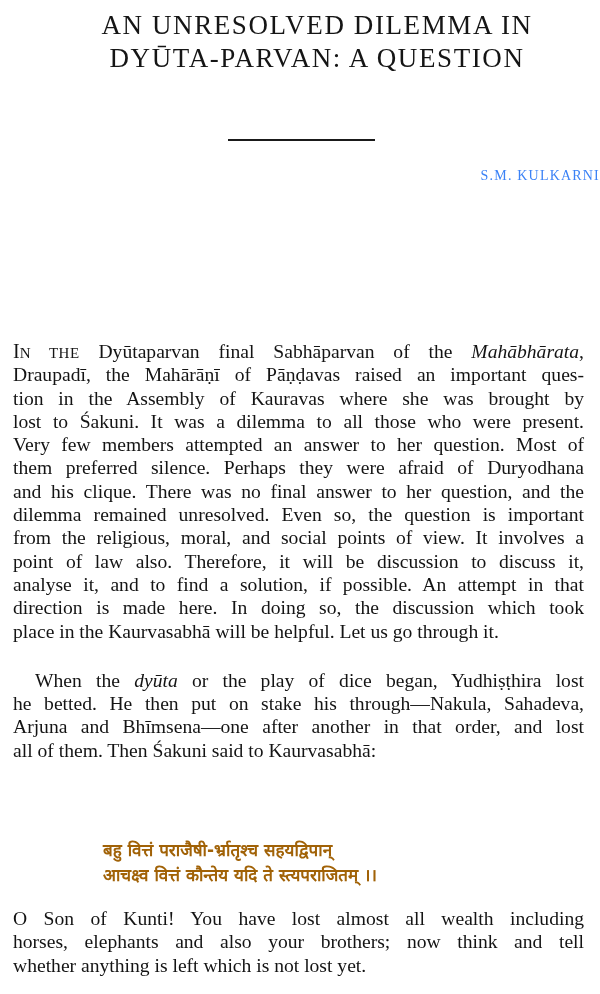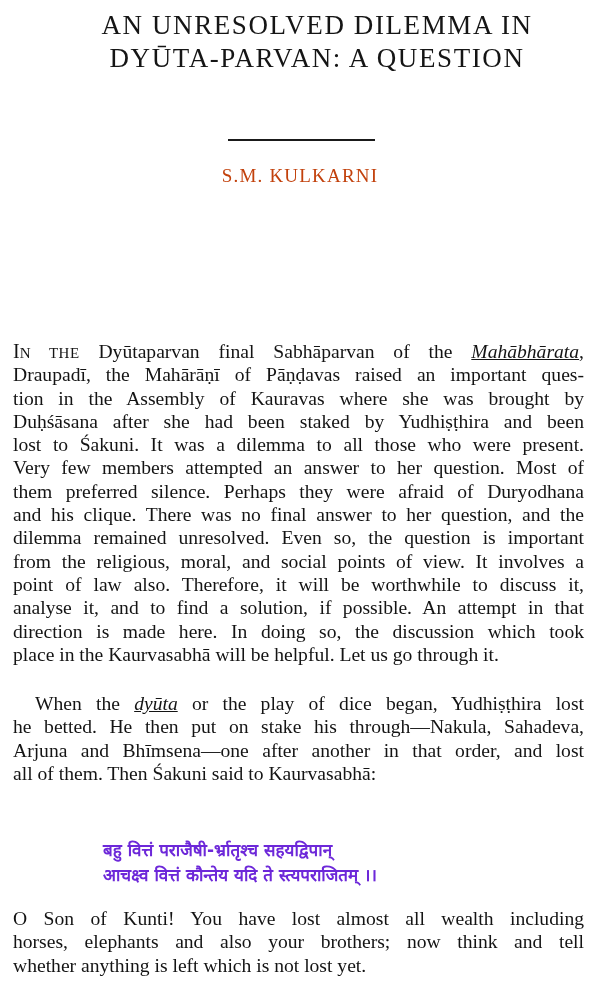--- a/index.html
+++ b/index.html
@@ -45,25 +45,25 @@
       top: 139px;
       width: 147px;
       height: 2px;
       background: #1a1a1a;
     }
     .author {
       position: absolute;
       left: 0;
       width: 600px;
       top: 167px;
-      text-align: center;
-      font-size: 19px;
+      text-align: right;
+      font-size: 14px;
       letter-spacing: 1.2px;
       line-height: 18px;
-      color: #c2410c;
+      color: #3b82f6;
     }
     .body-text {
       position: absolute;
       left: 13px;
       width: 571px;
       font-size: 19.6px;
       line-height: 23.3px;
       color: #141414;
     }
     .body-text .line {
@@ -82,32 +82,31 @@
     }
     .sc-first {
       font-size: 20px;
     }
     .sc-rest {
       font-size: 15px;
       letter-spacing: 0.5px;
     }
     .it {
       font-style: italic;
-      text-decoration: underline;
     }
     .para1 { top: 340px; }
     .verse {
       position: absolute;
       left: 103px;
       top: 838px;
       font-family: "DejaVu Sans", sans-serif;
       font-size: 17px;
       line-height: 25px;
       font-weight: bold;
-      color: #6d28d9;
+      color: #a16207;
     }
     .verse .vline {
       display: block;
       white-space: nowrap;
     }
     .para3 { top: 907px; }
   </style>
 </head>
 <body>
 
@@ -119,28 +118,27 @@
   </h1>
 
   <div class="rule"></div>
 
   <div class="author">S.M. KULKARNI</div>
 
   <div class="body-text para1">
     <span class="line"><span class="sc-first">I</span><span class="sc-rest">N THE</span><span> Dyūtaparvan final Sabhāparvan of the </span><span class="it">Mahābhārata</span><span>,</span></span>
     <span class="line">Draupadī, the Mahārāṇī of Pāṇḍavas raised an important ques-</span>
     <span class="line">tion in the Assembly of Kauravas where she was brought by</span>
-    <span class="line">Duḥśāsana after she had been staked by Yudhiṣṭhira and been</span>
     <span class="line">lost to Śakuni. It was a dilemma to all those who were present.</span>
     <span class="line">Very few members attempted an answer to her question. Most of</span>
     <span class="line">them preferred silence. Perhaps they were afraid of Duryodhana</span>
     <span class="line">and his clique. There was no final answer to her question, and the</span>
     <span class="line">dilemma remained unresolved. Even so, the question is important</span>
     <span class="line">from the religious, moral, and social points of view. It involves a</span>
-    <span class="line">point of law also. Therefore, it will be worthwhile to discuss it,</span>
+    <span class="line">point of law also. Therefore, it will be discussion to discuss it,</span>
     <span class="line">analyse it, and to find a solution, if possible. An attempt in that</span>
     <span class="line">direction is made here. In doing so, the discussion which took</span>
     <span class="line last">place in the Kaurvasabhā will be helpful. Let us go through it.</span>
 
     <span class="line indent"><span>When the </span><span class="it">dyūta</span><span> or the play of dice began, Yudhiṣṭhira lost</span></span>
     <span class="line">he betted. He then put on stake his through—Nakula, Sahadeva,</span>
     <span class="line">Arjuna and Bhīmsena—one after another in that order, and lost</span>
     <span class="line last">all of them. Then Śakuni said to Kaurvasabhā:</span>
   </div>
 

